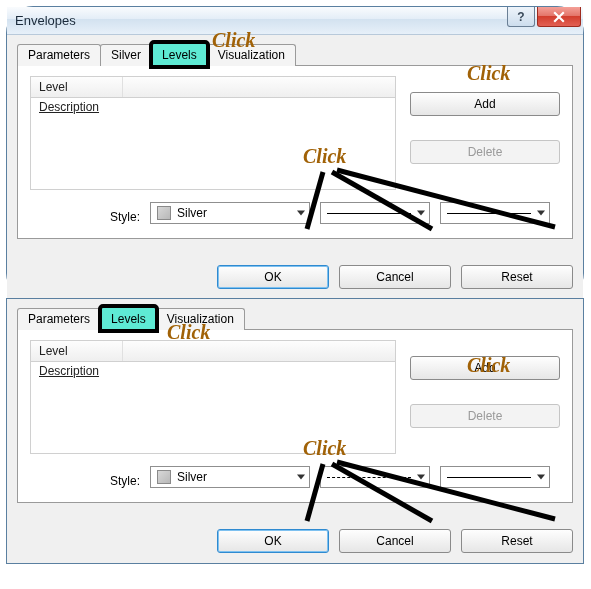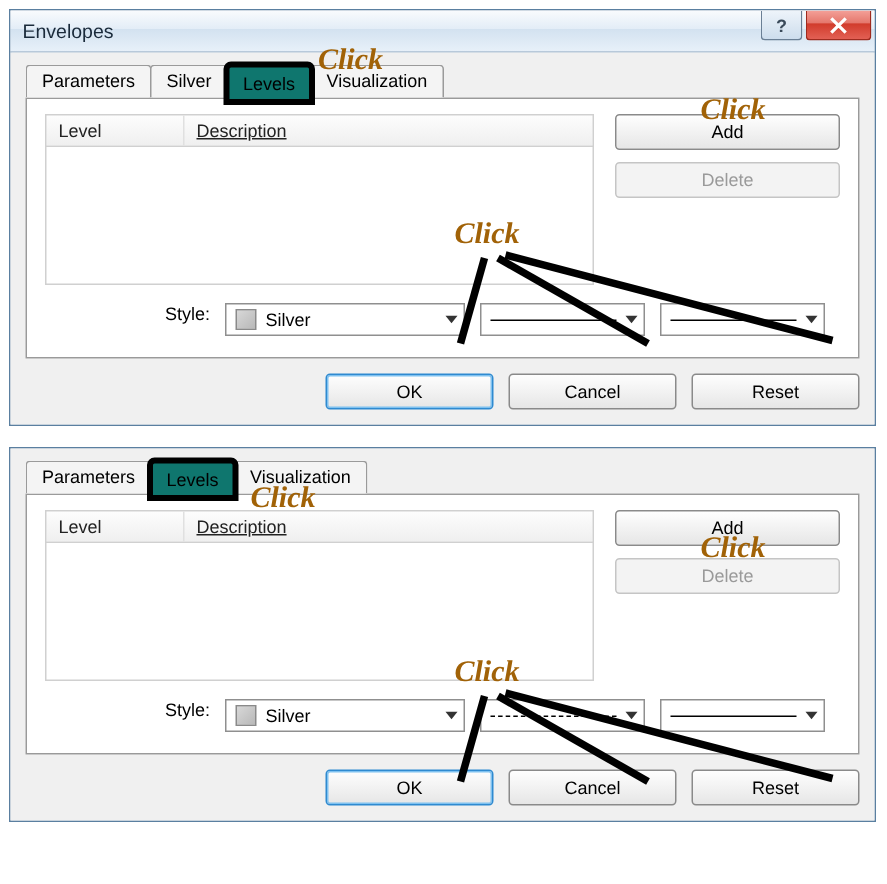--- a/index.html
+++ b/index.html
@@ -64,38 +64,38 @@
   .win-btn.help::before {
     content: "?";
   }
   .close svg { width: 12px; height: 12px; }
   .body {
     padding: 8px 10px 10px 10px;
     background: #f0f0f0;
   }
   .tabstrip {
     display: flex;
-    align-items: flex-start;
+    align-items: center;
     height: 23px;
     position: relative;
     z-index: 2;
   }
   .tab {
     border: 1px solid #9a9a9a;
     border-bottom: none;
     padding: 3px 10px 4px 10px;
     background: #f4f4f4;
     margin-right: -1px;
     border-radius: 3px 3px 0 0;
     font-size: 12px;
     position: relative;
     cursor: default;
   }
   .tab.active {
-    background: #0f766e;
+    background: #5eead4;
     padding-top: 5px;
     padding-bottom: 5px;
     z-index: 3;
   }
   .tab.highlight {
     outline: 4px solid #000;
     outline-offset: -2px;
     z-index: 10;
   }
   .tab-panel {
@@ -110,20 +110,21 @@
     display: flex;
   }
   .grid-area {
     flex: 1;
   }
   .grid-head {
     display: flex;
     border: 1px solid #d0d0d0;
     background: linear-gradient(to bottom, #fdfdfd, #efefef);
     height: 22px;
+    flex-direction: column;
   }
   .grid-head .col {
     padding: 3px 8px;
     border-right: 1px solid #e0e0e0;
     font-size: 12px;
     color: #222;
   }
   .col.level { width: 92px; }
   .col.desc { flex: 1; border-right: none; text-decoration: underline; }
   .grid-body {
@@ -141,29 +142,30 @@
   .btn {
     height: 24px;
     border: 1px solid #8a8a8a;
     border-radius: 3px;
     background: linear-gradient(to bottom, #fefefe, #e6e6e6);
     text-align: center;
     line-height: 22px;
     font-size: 12px;
     margin-bottom: 8px;
     cursor: default;
+    margin-top: 16px;
   }
   .btn.disabled {
     color: #9a9a9a;
     border-color: #c5c5c5;
     background: #f3f3f3;
   }
   .style-row {
     display: flex;
-    align-items: flex-start;
+    align-items: flex-end;
     margin-top: 12px;
   }
   .style-label {
     width: 120px;
     text-align: right;
     padding-right: 10px;
   }
   .combo {
     height: 22px;
     border: 1px solid #8f8f8f;
@@ -227,21 +229,21 @@
   svg.overlay {
     position: absolute;
     left: 0; top: 0;
     pointer-events: none;
     z-index: 90;
   }
 </style>
 </head>
 <body>
 
-<div class="dialog" style="top:6px;">
+<div class="dialog" style="top:6px;border-radius:27px;">
   <div class="titlebar">
     <span class="title">Envelopes</span>
     <div class="win-btns">
       <div class="win-btn help"></div>
       <div class="win-btn close">
         <svg viewBox="0 0 10 10">
             <path d="M1 1 L9 9 M9 1 L1 9" stroke="#fff" stroke-width="1.8" fill="none"></path>
           </svg>
       </div>
     </div>

